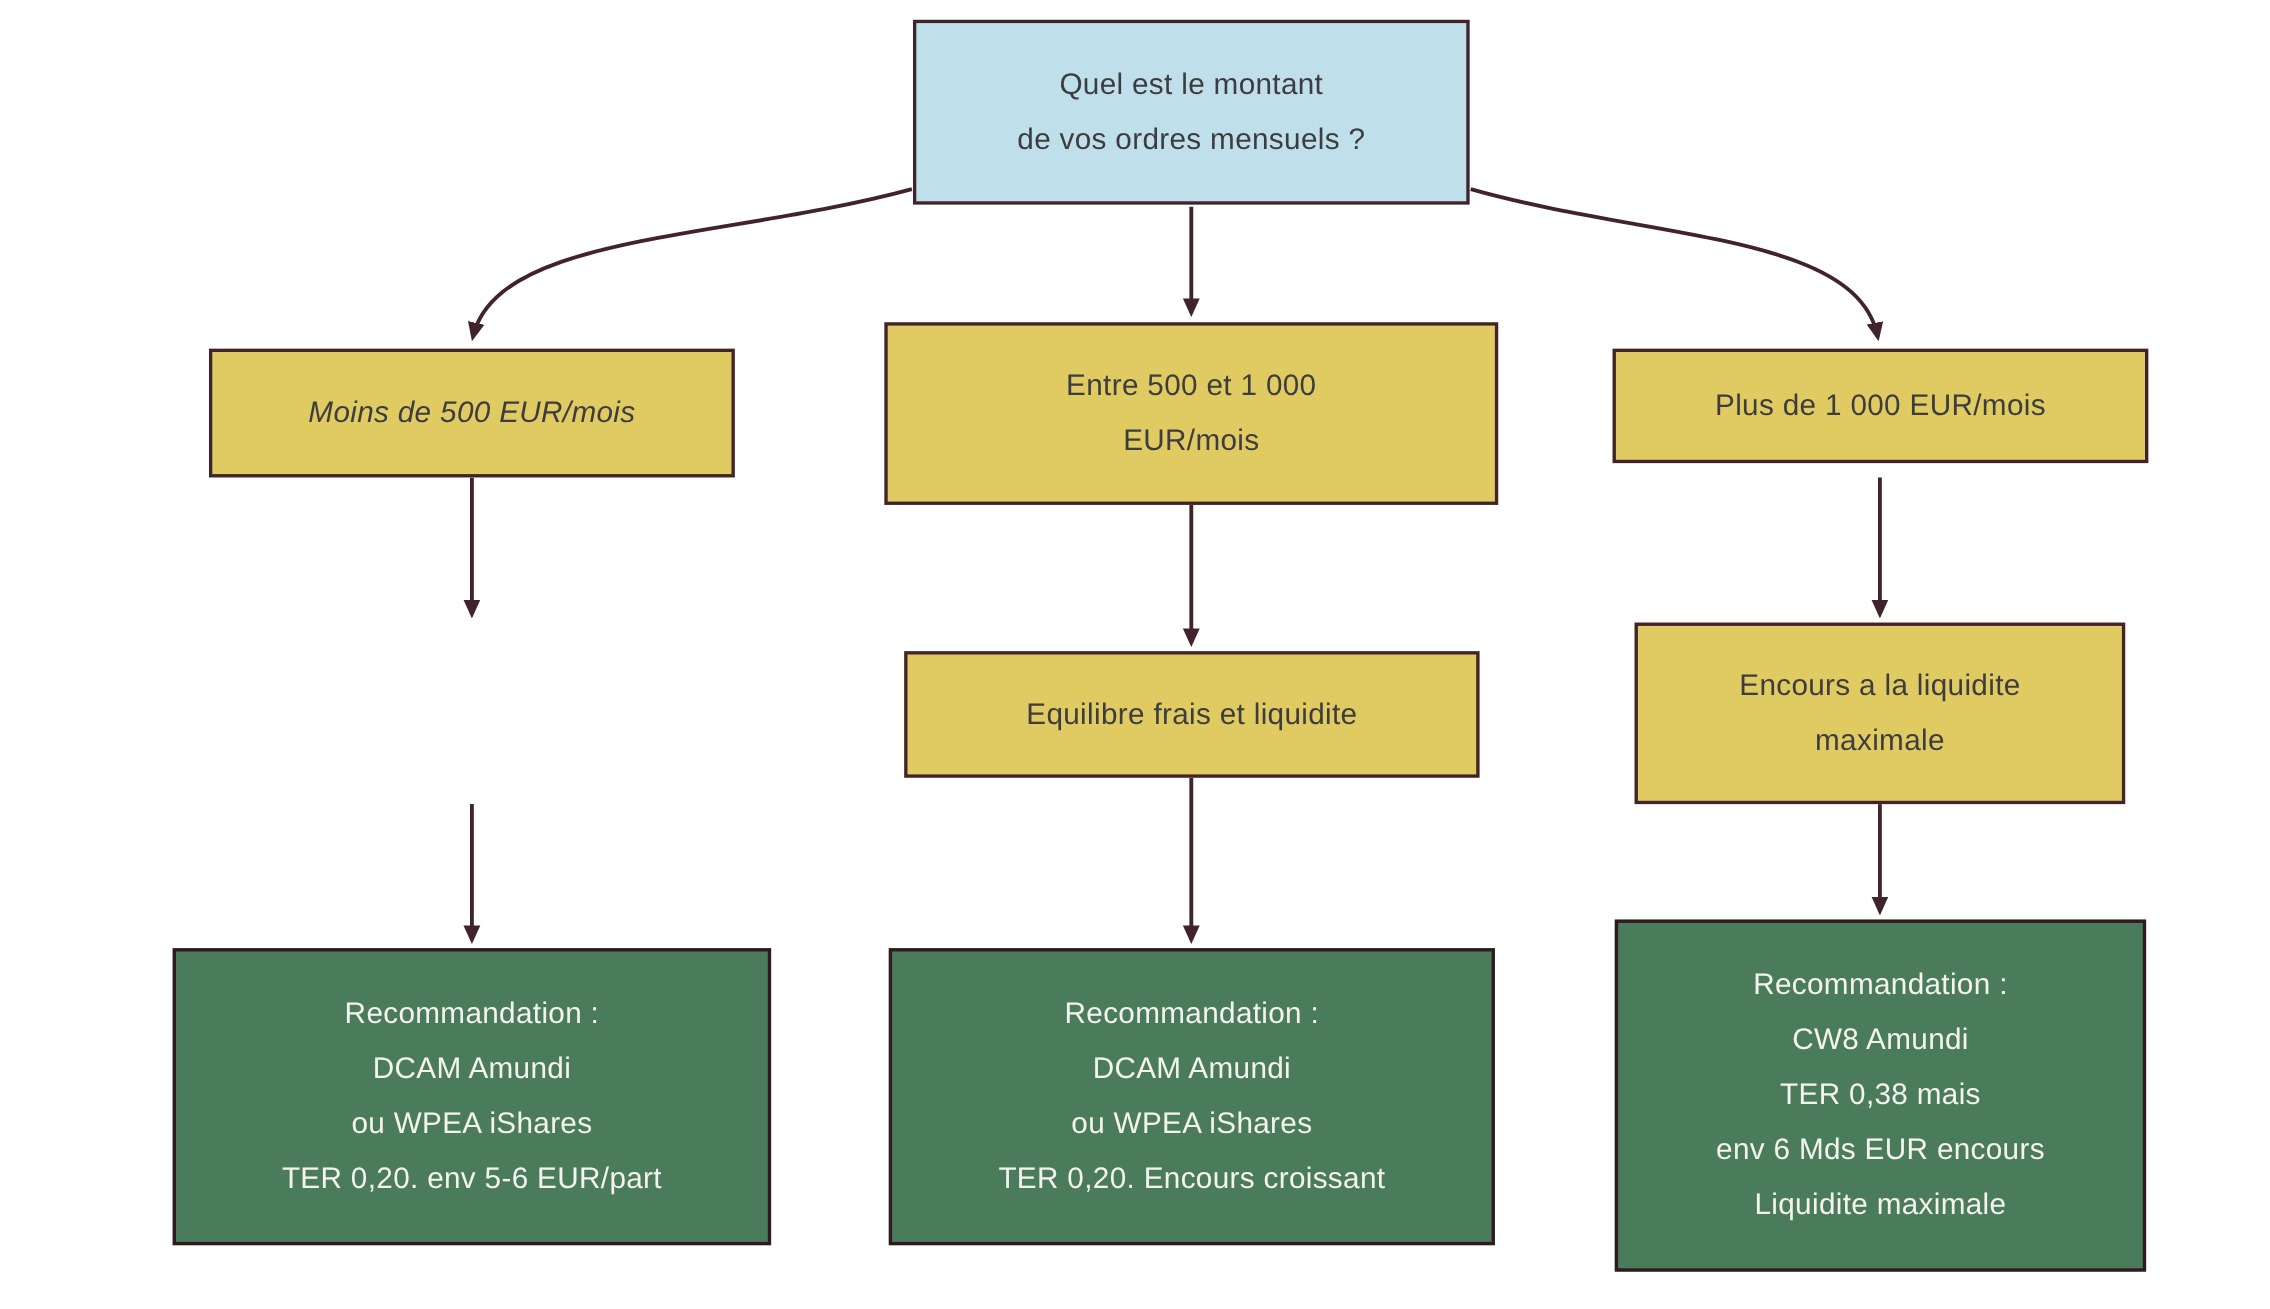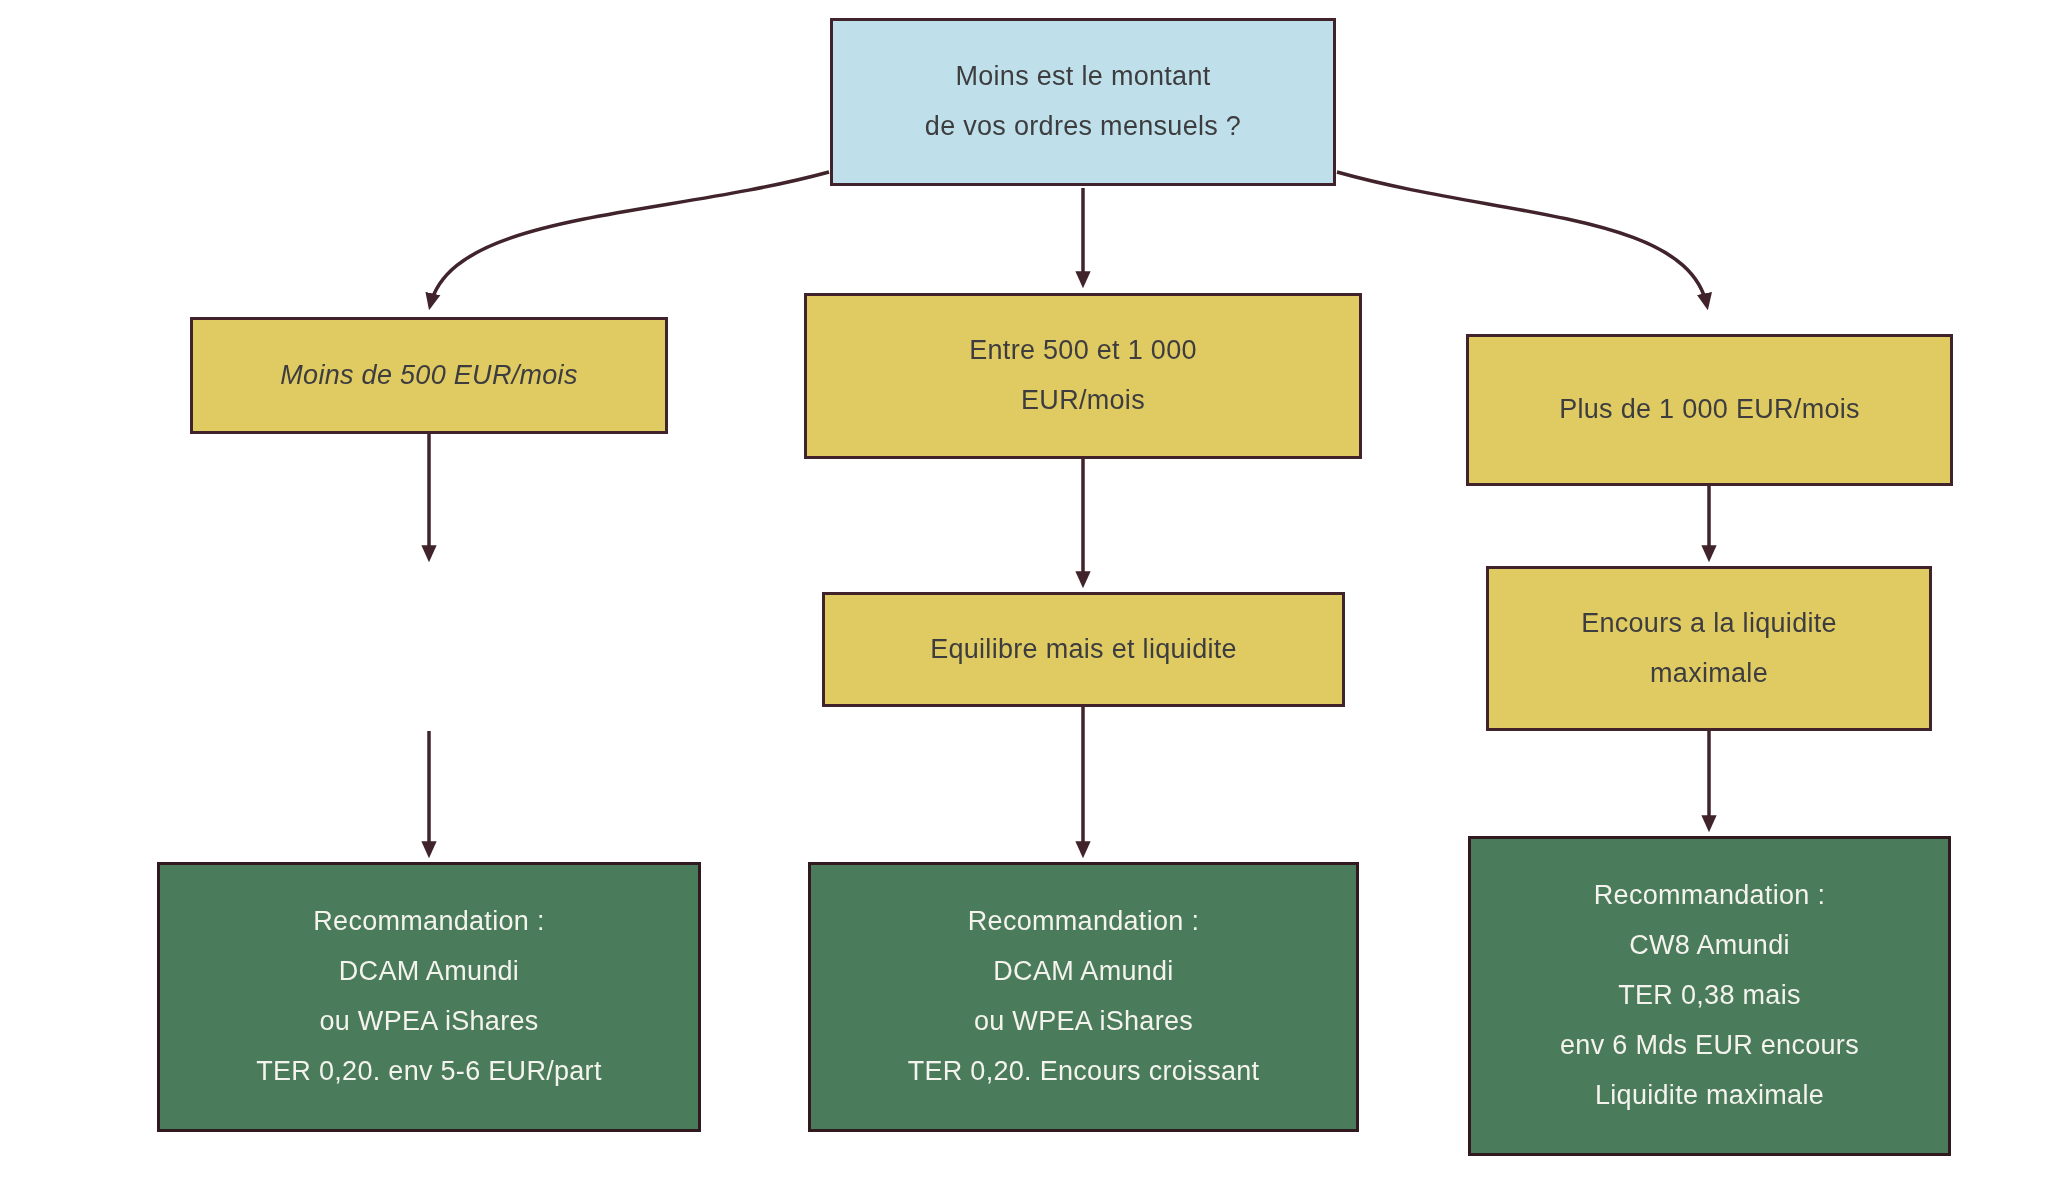--- a/index.html
+++ b/index.html
@@ -48,29 +48,29 @@
     <path class="arrow" d="M 1083 188 L 1083 284" marker-end="url(#ah)"></path>
     <path class="arrow" d="M 1337 172 C 1500 218, 1688 212, 1707 306" marker-end="url(#ah)"></path>
     <path class="arrow" d="M 429 434 L 429 558" marker-end="url(#ah)"></path>
     <path class="arrow" d="M 1083 459 L 1083 584" marker-end="url(#ah)"></path>
     <path class="arrow" d="M 1709 434 L 1709 558" marker-end="url(#ah)"></path>
     <path class="arrow" d="M 429 731 L 429 854" marker-end="url(#ah)"></path>
     <path class="arrow" d="M 1083 707 L 1083 854" marker-end="url(#ah)"></path>
     <path class="arrow" d="M 1709 731 L 1709 828" marker-end="url(#ah)"></path>
   </svg>
 
-  <div class="node q" style="left:830px;top:18px;width:506px;height:168px;">Moins est le montant
+  <div class="node q" style="left:830px;top:18px;width:506px;height:168px;">Quel est le montant
 de vos ordres mensuels ?</div>
 
   <div class="node y" style="left:190px;top:317px;width:478px;height:117px;font-style:italic;">Moins de 500 EUR/mois</div>
   <div class="node y" style="left:804px;top:293px;width:558px;height:166px;">Entre 500 et 1 000
 EUR/mois</div>
-  <div class="node y" style="left:1466px;top:334px;width:487px;height:152px;text-align:center;">Plus de 1 000 EUR/mois</div>
+  <div class="node y" style="left:1466px;top:317px;width:487px;height:104px;text-align:center;">Plus de 1 000 EUR/mois</div>
 
-  <div class="node y" style="left:822px;top:592px;width:523px;height:115px;">Equilibre mais et liquidite</div>
+  <div class="node y" style="left:822px;top:592px;width:523px;height:115px;">Equilibre frais et liquidite</div>
   <div class="node y" style="left:1486px;top:566px;width:446px;height:165px;">Encours a la liquidite
 maximale</div>
 
   <div class="node g" style="left:157px;top:862px;width:544px;height:270px;">Recommandation :
 DCAM Amundi
 ou WPEA iShares
 TER 0,20. env 5-6 EUR/part</div>
   <div class="node g" style="left:808px;top:862px;width:551px;height:270px;">Recommandation :
 DCAM Amundi
 ou WPEA iShares

